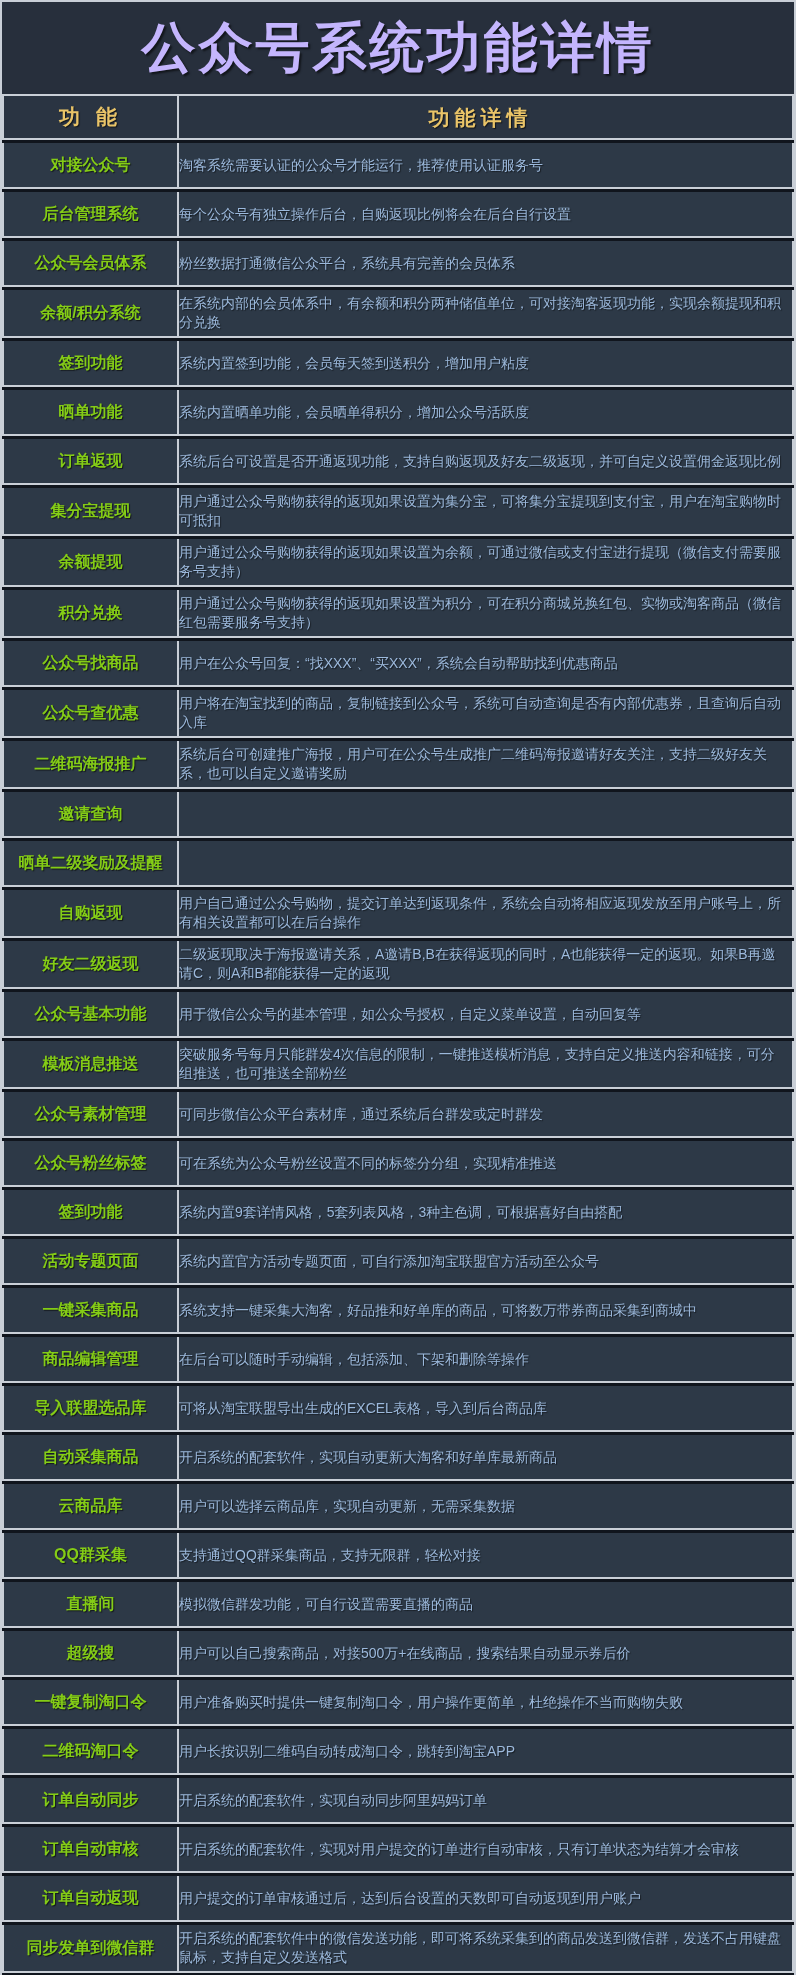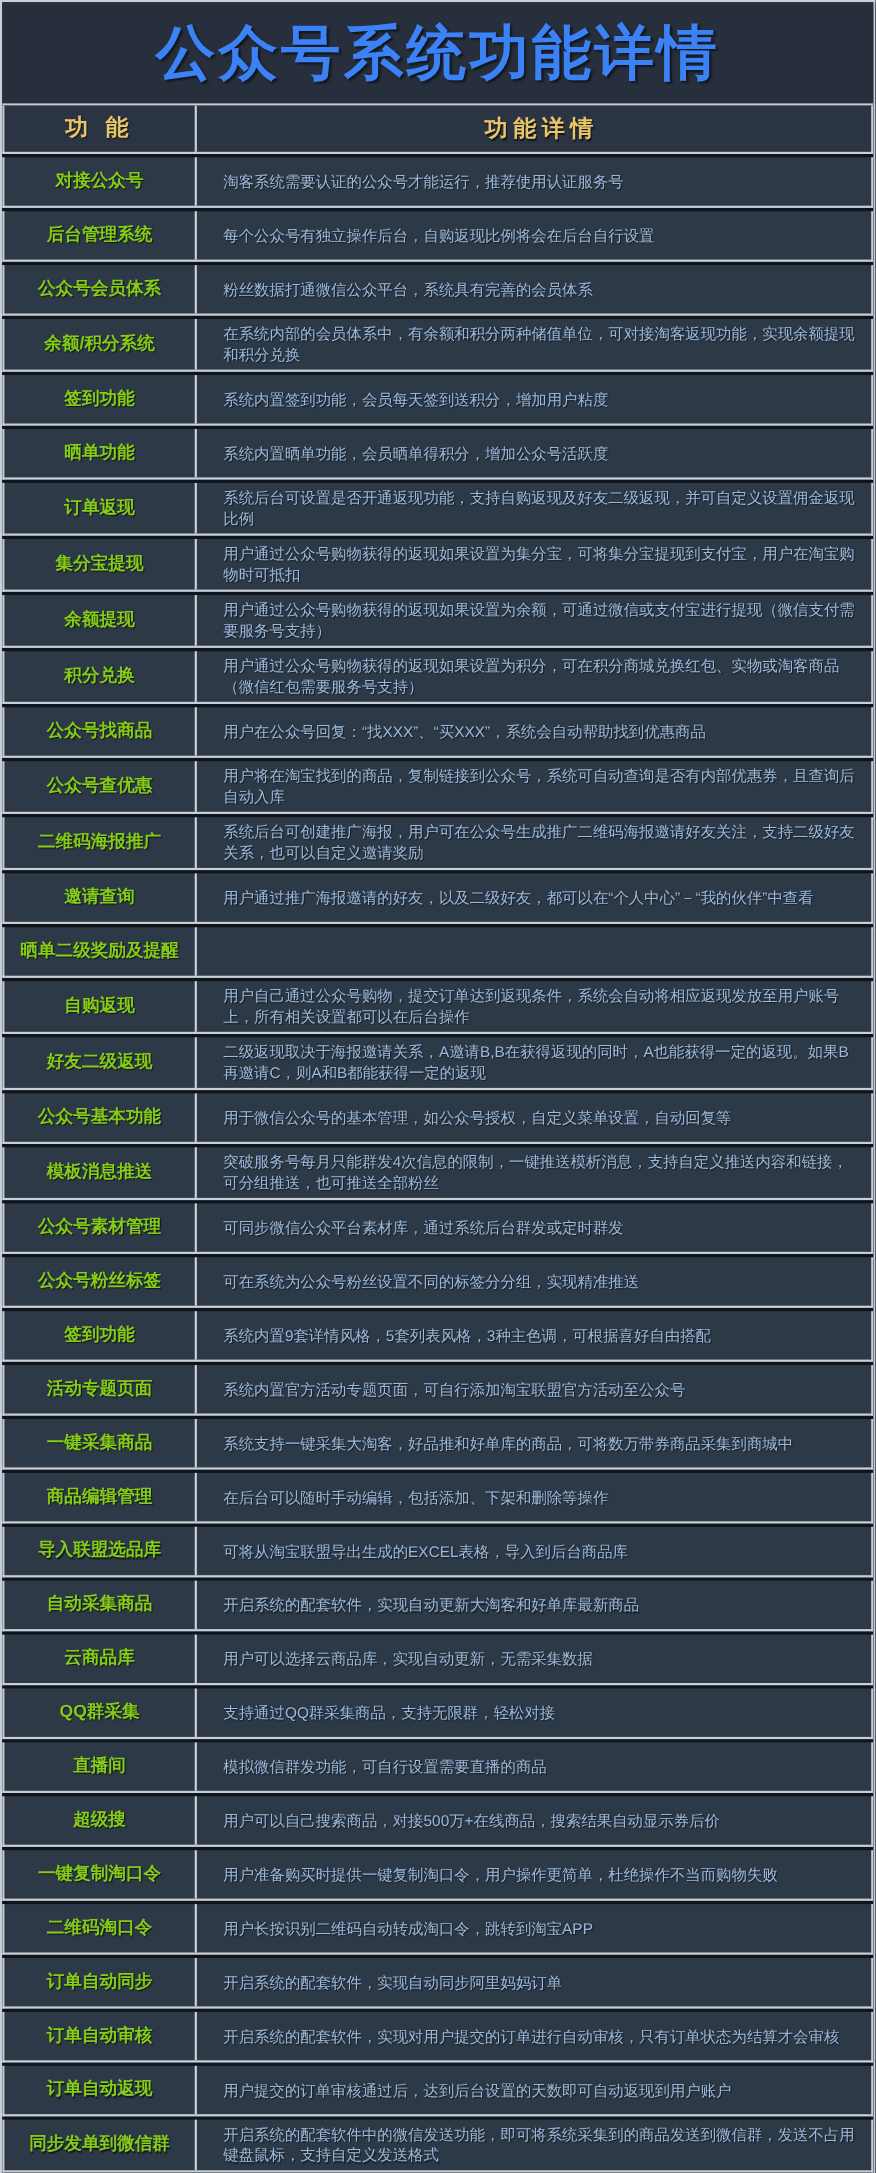--- a/index.html
+++ b/index.html
@@ -23,21 +23,21 @@
   .title-band {
     background: #272f3c;
     height: 92px;
     display: flex;
     align-items: center;
     justify-content: center;
     border-bottom: 2px solid #c9cfd7;
   }
   .title-band h1 {
     margin: 3px;
-    color: #3b82f6;
+    color: #c4b5fd;
     font-size: 54px;
     font-weight: bold;
     letter-spacing: 3px;
     text-shadow: 2px 2px 2px rgba(0,0,0,0.55);
   }
   .tbl {
     padding: 0 0 4px 0;
   }
   .row {
     display: flex;
@@ -67,21 +67,21 @@
     color: #84cc16;
     font-size: 16px;
     font-weight: bold;
     text-shadow: 1px 1px 1px rgba(0,0,0,0.6);
     line-height: 20px;
   }
   .cell-detail {
     flex: 1 1 auto;
     display: flex;
     align-items: center;
-    padding: 4px 10px 4px 24px;
+    padding: 4px 10px 4px 0;
     box-sizing: border-box;
     color: #9cb9dc;
     font-size: 14px;
     line-height: 19px;
     text-shadow: 1px 1px 1px rgba(0,0,0,0.5);
   }
   .header-row .cell-fn,
   .header-row .cell-detail {
     color: #e9c468;
     font-size: 21px;
@@ -167,21 +167,20 @@
     <div class="cell-detail">用户将在淘宝找到的商品，复制链接到公众号，系统可自动查询是否有内部优惠券，且查询后自动入库</div>
   </div>
 
   <div class="row">
     <div class="cell-fn">二维码海报推广</div>
     <div class="cell-detail">系统后台可创建推广海报，用户可在公众号生成推广二维码海报邀请好友关注，支持二级好友关系，也可以自定义邀请奖励</div>
   </div>
 
   <div class="row">
     <div class="cell-fn">邀请查询</div>
-    <div class="cell-detail">用户通过推广海报邀请的好友，以及二级好友，都可以在“个人中心”－“我的伙伴”中查看</div>
   </div>
 
   <div class="row">
     <div class="cell-fn">晒单二级奖励及提醒</div>
   </div>
 
   <div class="row">
     <div class="cell-fn">自购返现</div>
     <div class="cell-detail">用户自己通过公众号购物，提交订单达到返现条件，系统会自动将相应返现发放至用户账号上，所有相关设置都可以在后台操作</div>
   </div>

